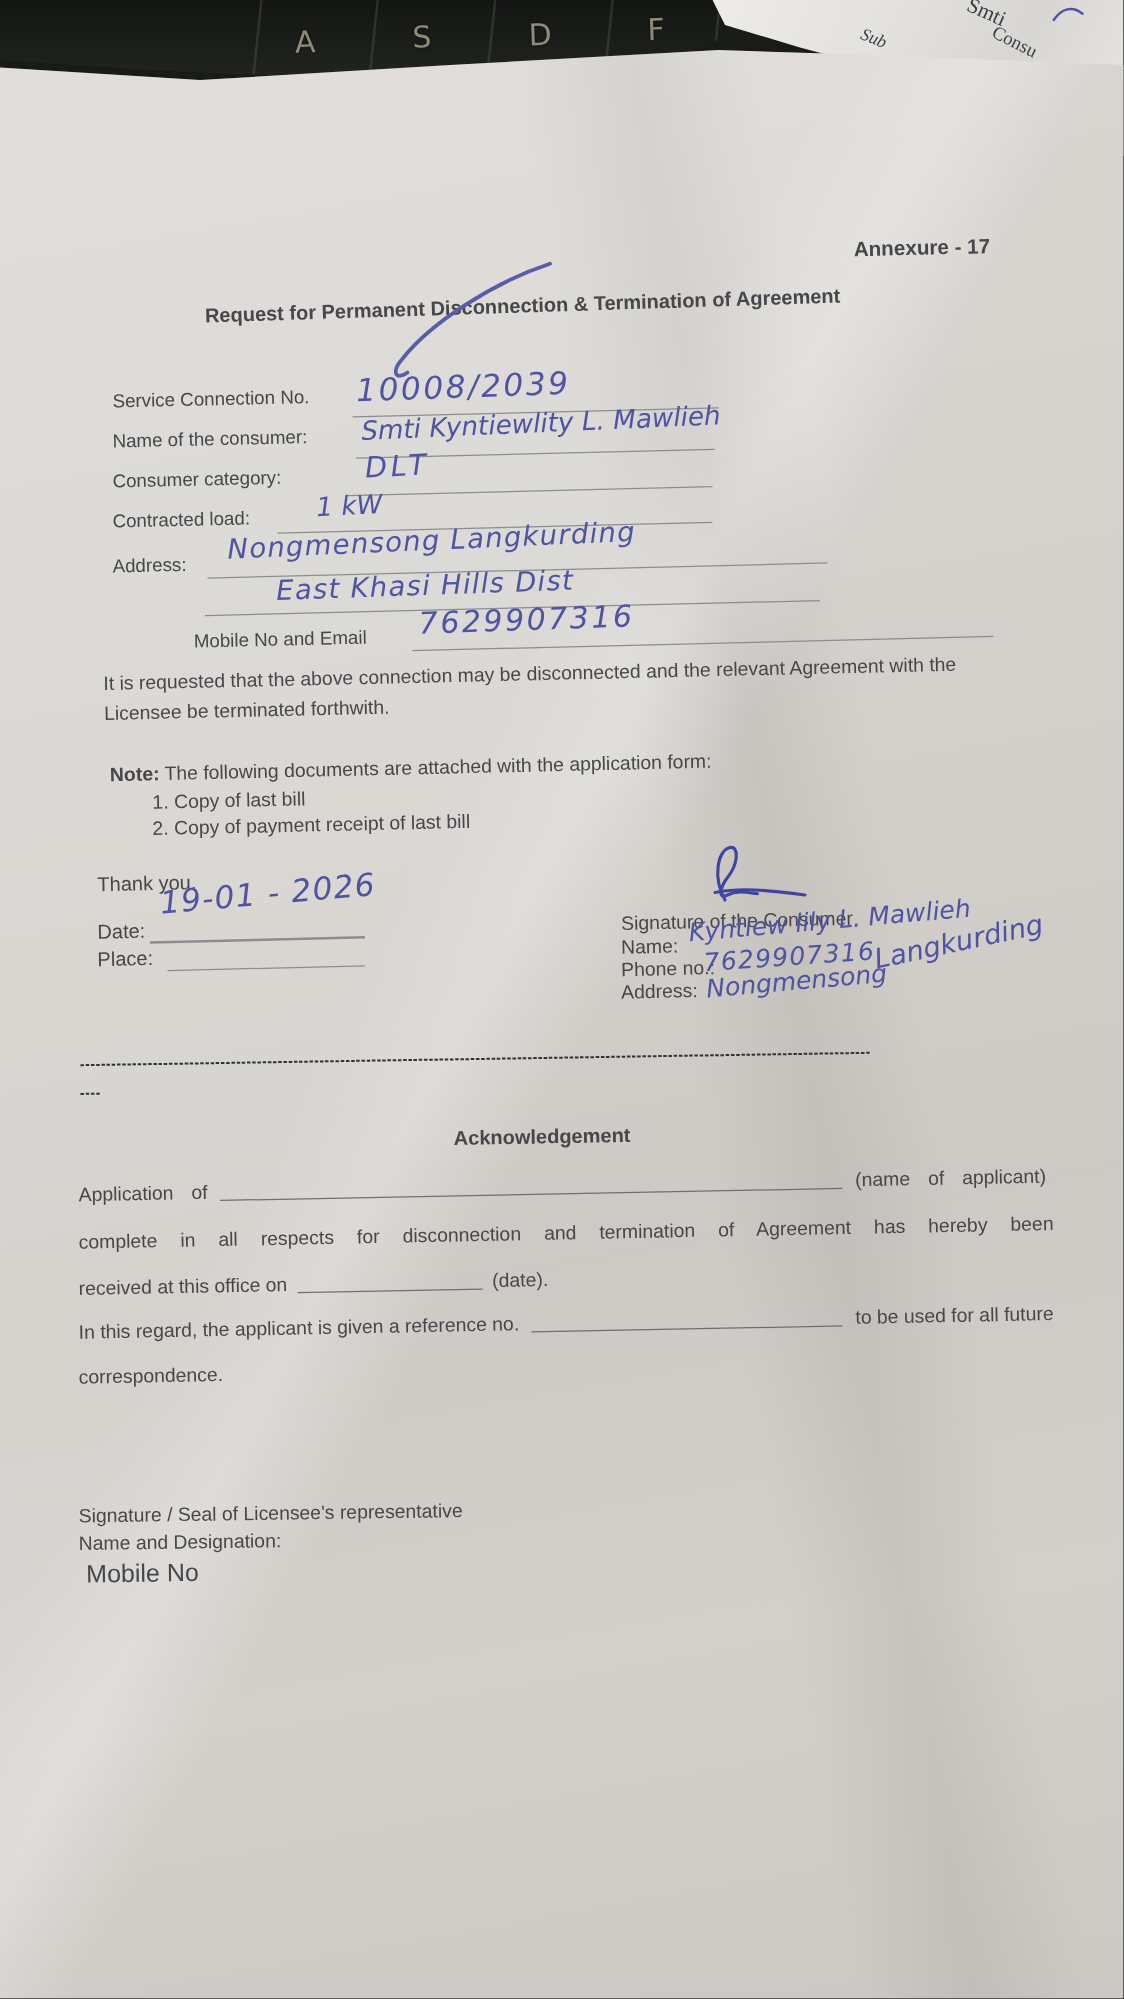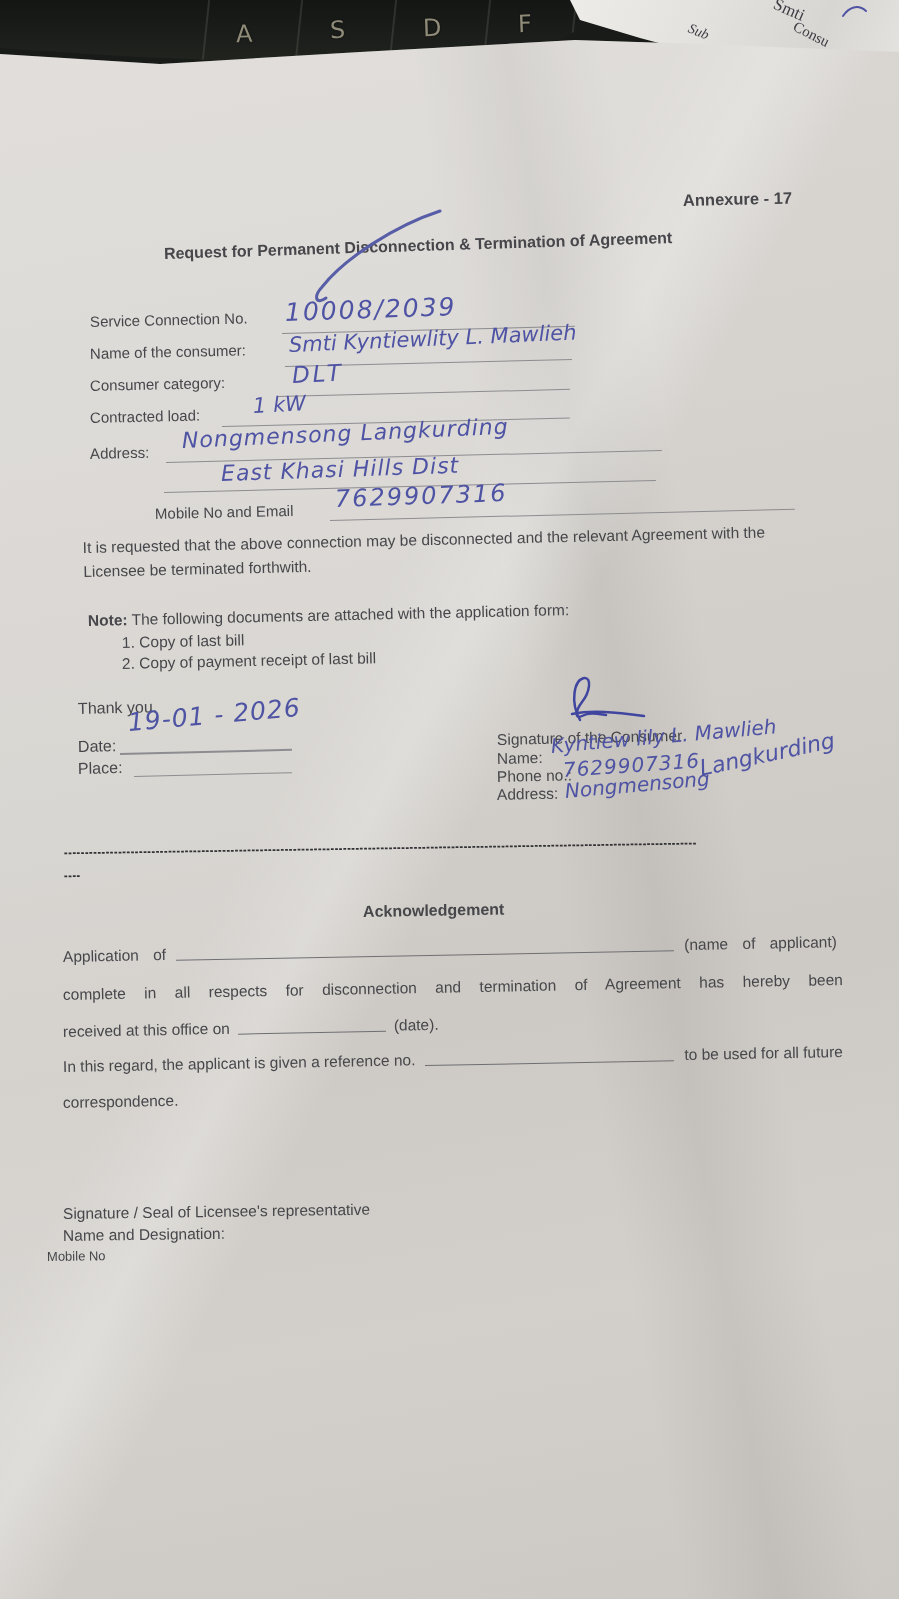--- a/index.html
+++ b/index.html
@@ -171,16 +171,16 @@
     <div class="ackrow" style="left:63px;top:1058px;width:780px">
       <span>In this regard, the applicant is given a reference no.</span>
       <span class="fillgrow"></span>
       <span>to be used for all future</span>
     </div>
 
     <div class="ackrow" style="left:63px;top:1094px">correspondence.</div>
 
     <div class="pr" style="left:63px;top:1205px;font-size:15.5px;transform:rotate(-.8deg)">Signature / Seal of Licensee's representative</div>
     <div class="pr" style="left:63px;top:1227px;font-size:15.5px;transform:rotate(-.8deg)">Name and Designation:</div>
-    <div class="pr" style="left:47px;top:1249px;font-size:13px;transform:rotate(-.8deg)">Mobile No</div>
+    <div class="pr" style="left:69px;top:1249px;font-size:20px;transform:rotate(-.8deg)">Mobile No</div>
 
   </div>
 </div>
 
 </body></html>

